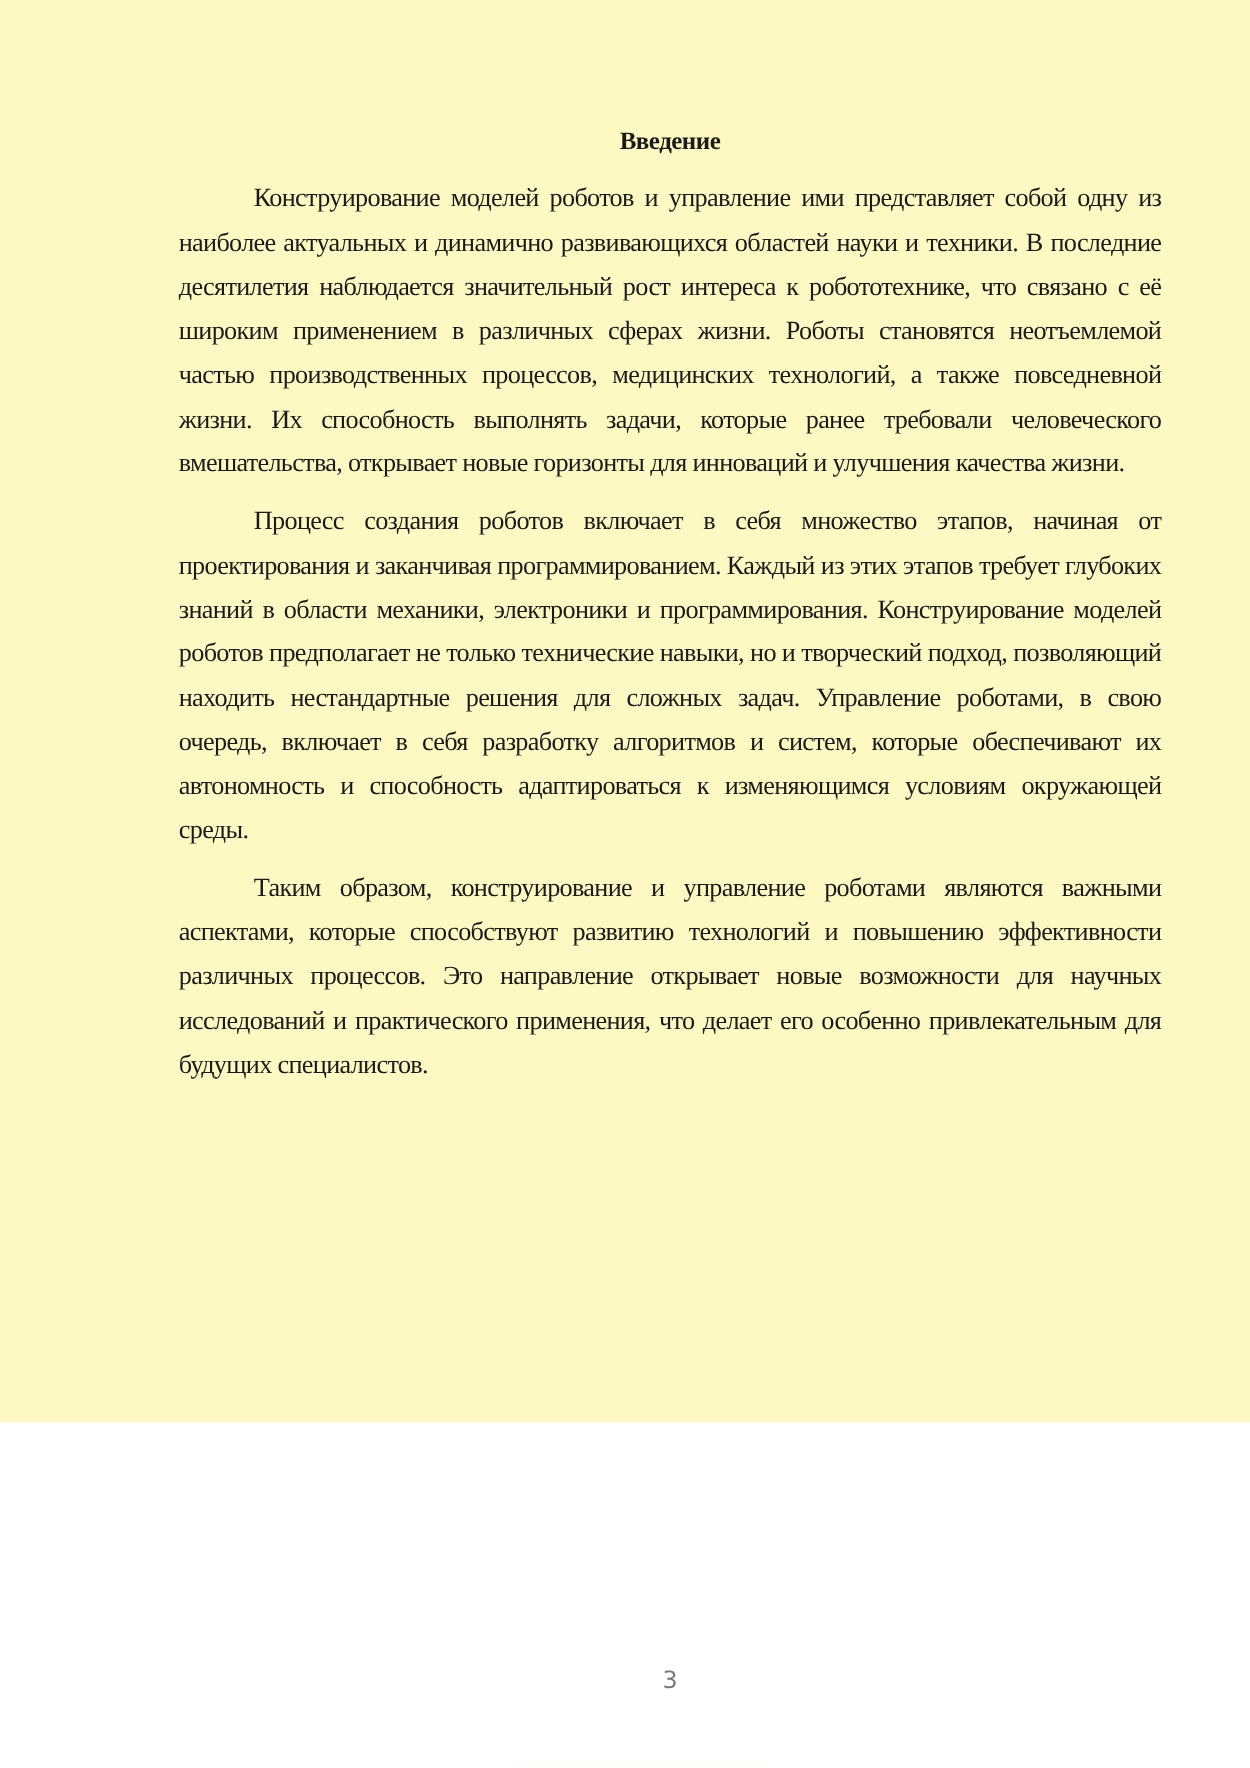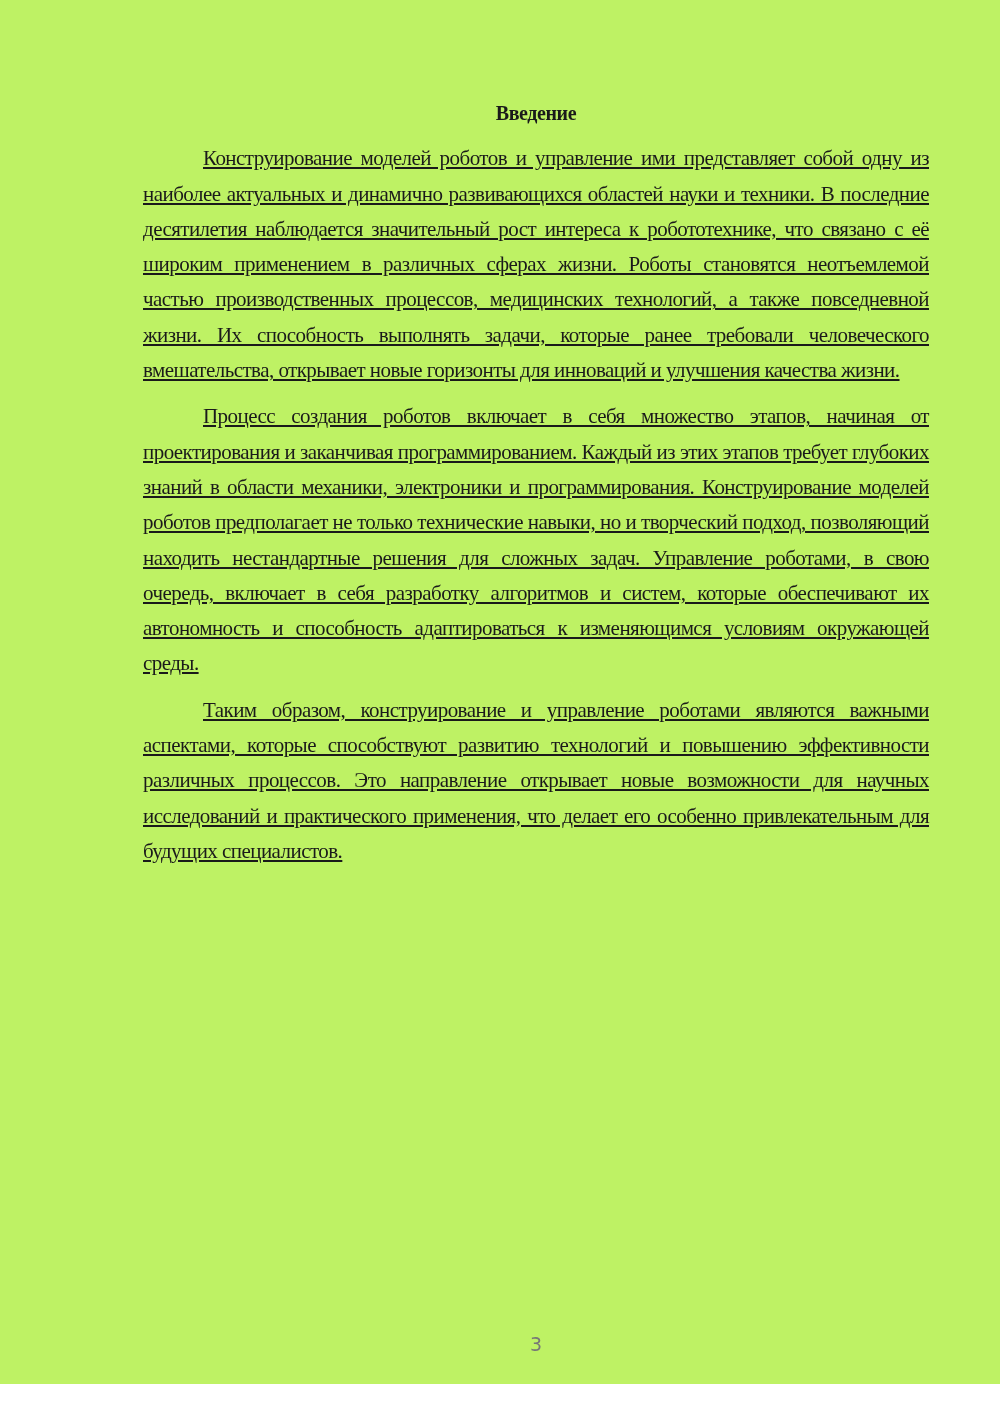--- a/index.html
+++ b/index.html
@@ -11,22 +11,22 @@
       width: 1000px;
       height: 1414px;
       position: relative;
       overflow: hidden;
     }
     .page {
       position: absolute;
       left: 0;
       top: 0;
       width: 1000px;
-      height: 1384px;
-      background: #bef264;
+      height: 1138px;
+      background: #fef9c3;
     }
     .content {
       position: absolute;
       left: 143px;
       top: 96px;
       width: 786px;
       color: #1a1a1a;
       font-family: "Liberation Serif", "DejaVu Serif", serif;
       font-size: 21px;
       line-height: 35.3px;
@@ -38,21 +38,20 @@
       font-weight: bold;
       margin: 0 0 10px 0;
       padding-left: 0;
       font-size: 20px;
       letter-spacing: -0.4px;
     }
     .para {
       text-align: justify;
       text-indent: 60px;
       margin: 0 0 11px 0;
-      text-decoration: underline;
     }
     .page-number {
       position: absolute;
       left: 0;
       width: 1000px;
       top: 1333px;
       text-align: center;
       font-family: "DejaVu Sans", sans-serif;
       font-size: 19px;
       color: #777777;

